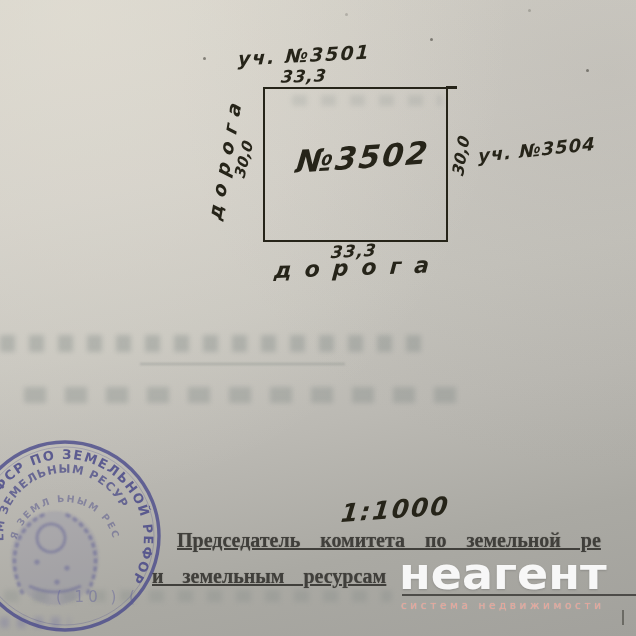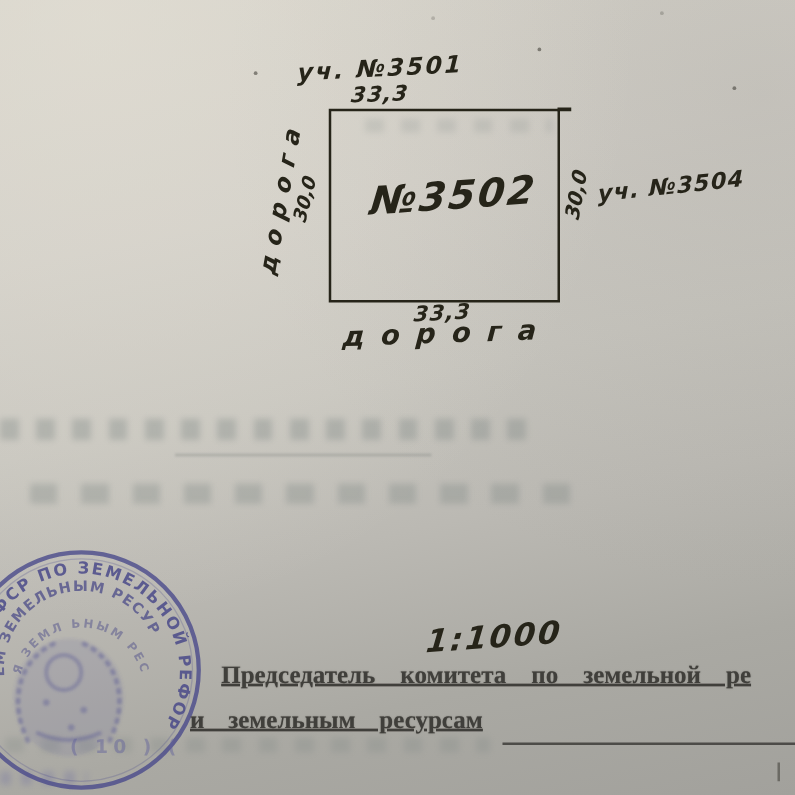--- a/index.html
+++ b/index.html
@@ -44,21 +44,21 @@
     text-shadow:0 1px 2px rgba(90,90,90,0.35);white-space:nowrap;
   }
   #wm-tagline{
     font-family:"DejaVu Sans",sans-serif;font-size:10.5px;letter-spacing:3.6px;
     color:rgba(233,162,150,0.92);white-space:nowrap;
     text-shadow:0 0 1px rgba(255,255,255,0.4);
   }
   #sig-line{left:402px;top:594px;width:234px;height:2.4px;background:#3d3c38;opacity:0.85;}
   #stamp-bottom-marks{
     font-size:15px;letter-spacing:4px;color:rgba(95,95,155,0.45);
-    filter:blur(0.6px);white-space:nowrap;font-weight:bold;
+    filter:blur(0.6px);white-space:nowrap;font-weight:normal;
   }
   #bottom-right-tick{left:622px;top:610px;width:2px;height:15px;background:rgba(70,68,62,0.6);}
 </style>
 </head>
 <body>
 
 <div id="canvas">
 
   <div class="abs speck" style="left:203px;top:57px;"></div>
   <div class="abs speck" style="left:430px;top:38px;"></div>
@@ -134,14 +134,18 @@
 
   <div class="abs typed" style="left:177px;top:529px;font-size:20px;word-spacing:15px;">Председатель комитета по земельной  ре</div>
 
   <div class="abs typed" style="left:152px;top:565px;font-size:20px;word-spacing:14px;">и земельным ресурсам</div>
 
   <div class="abs" id="sig-line"></div>
 
 
   <div class="abs" id="bottom-right-tick"></div>
 
+  <div class="abs" style="left:399px;top:551px;">
+    <div id="wm-brand">неагент</div>
+    <div id="wm-tagline" style="margin-top:4px;margin-left:2px;">система недвижимости</div>
+  </div>
 
 </div>
 
 </body></html>

